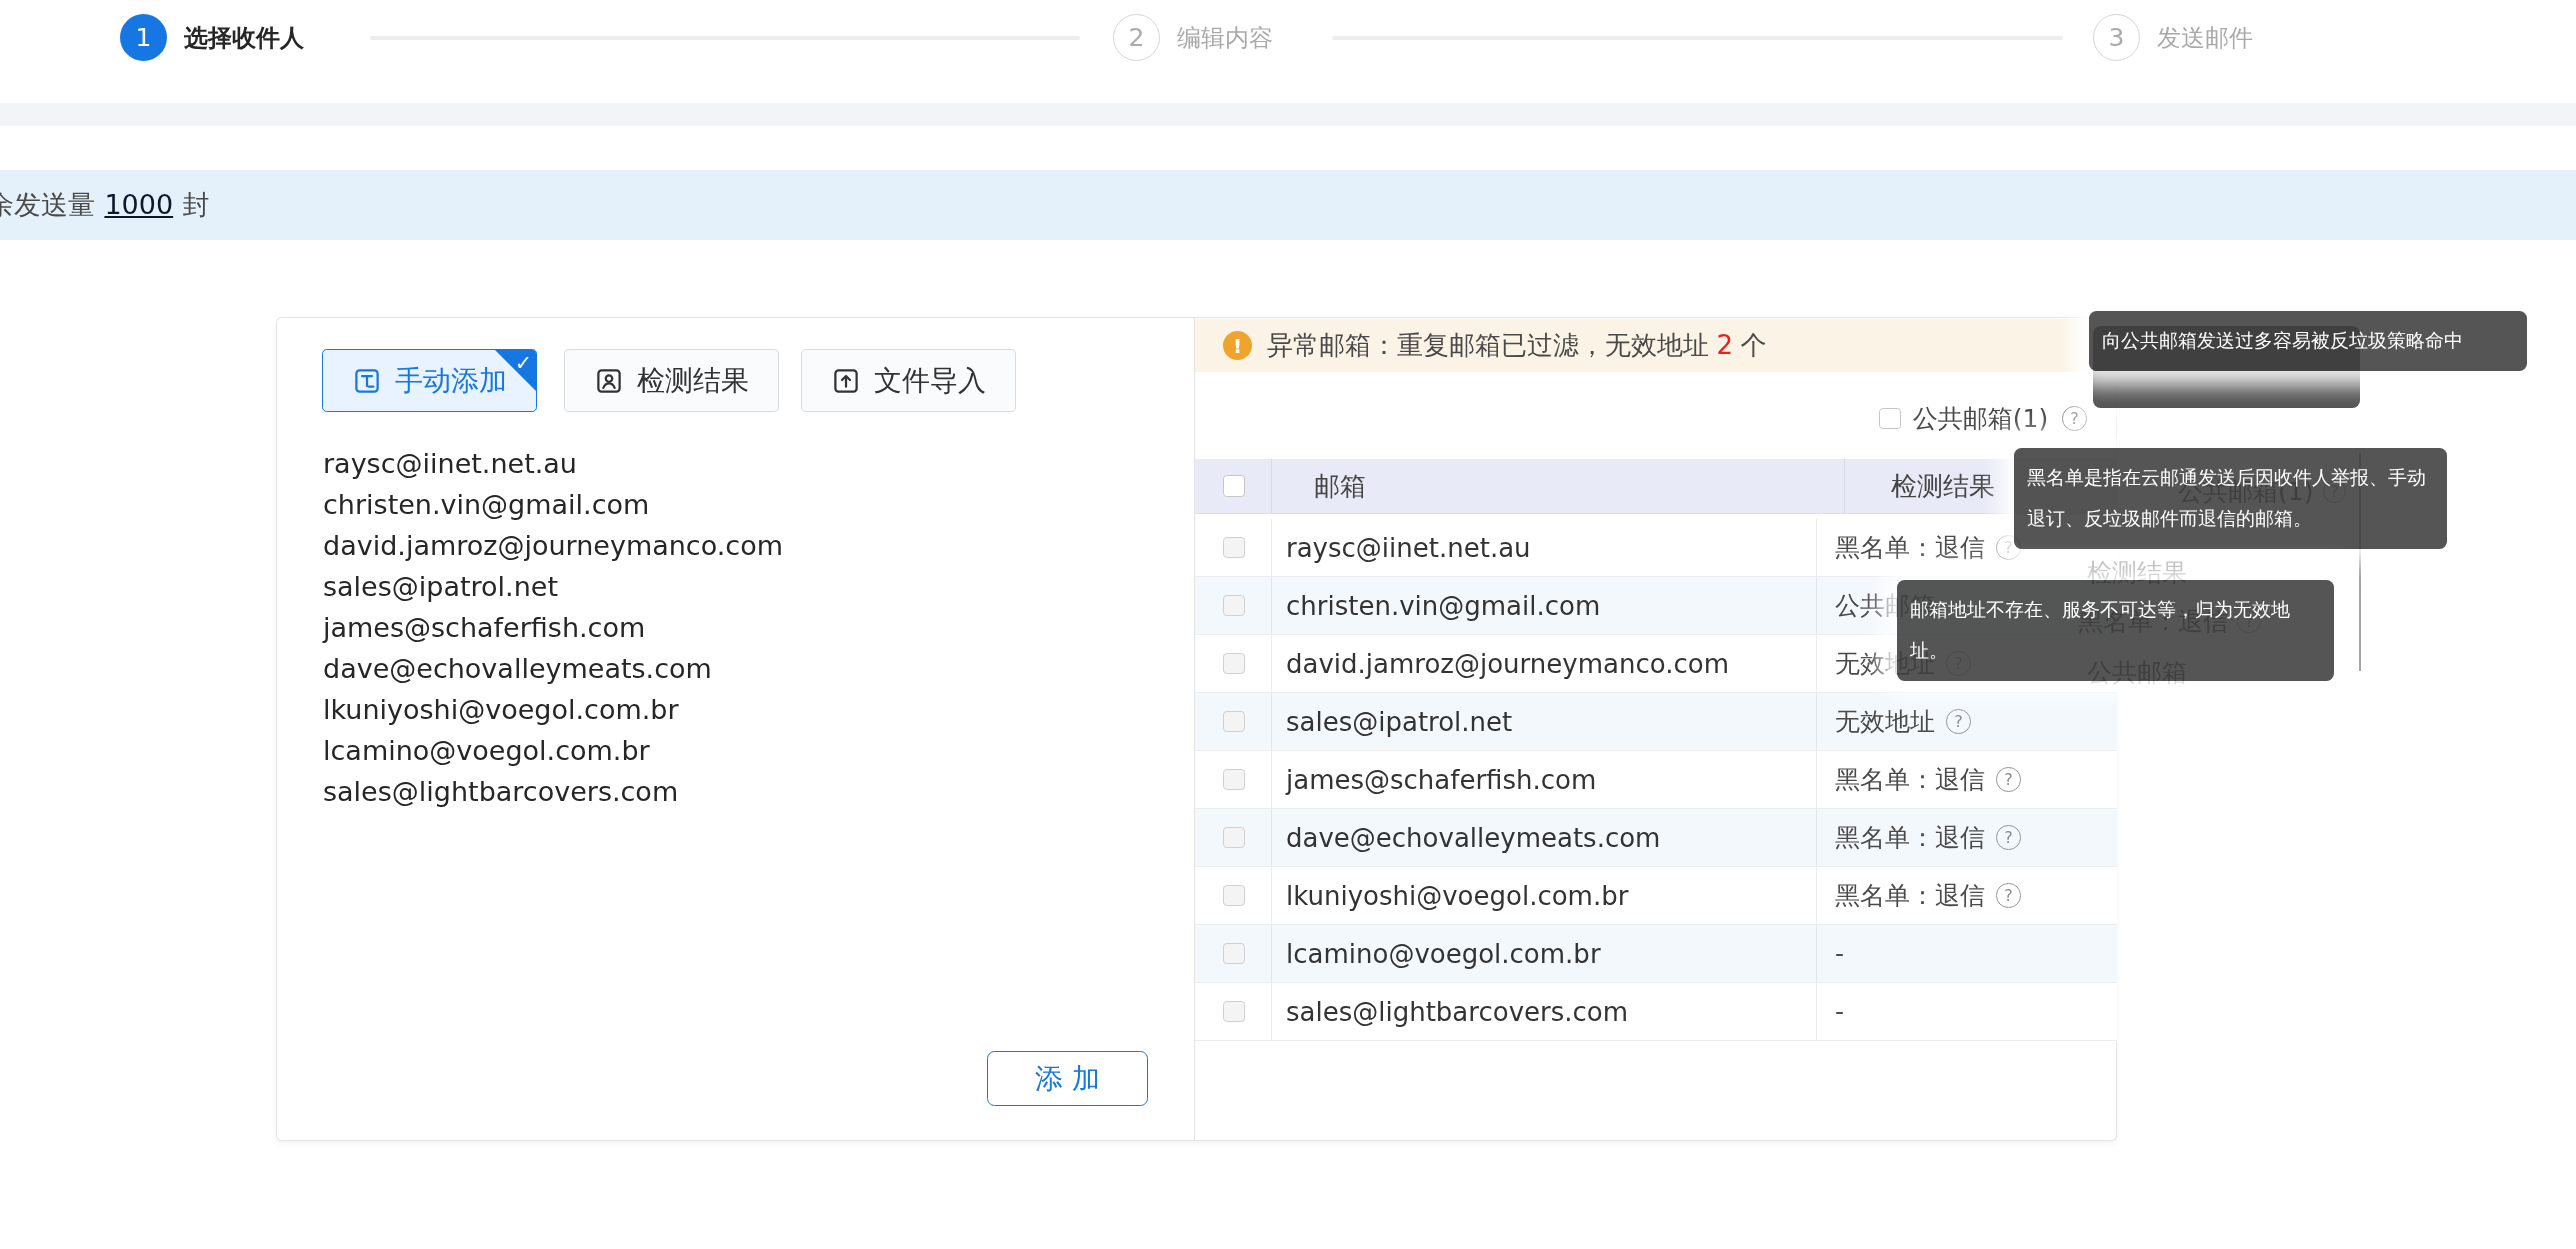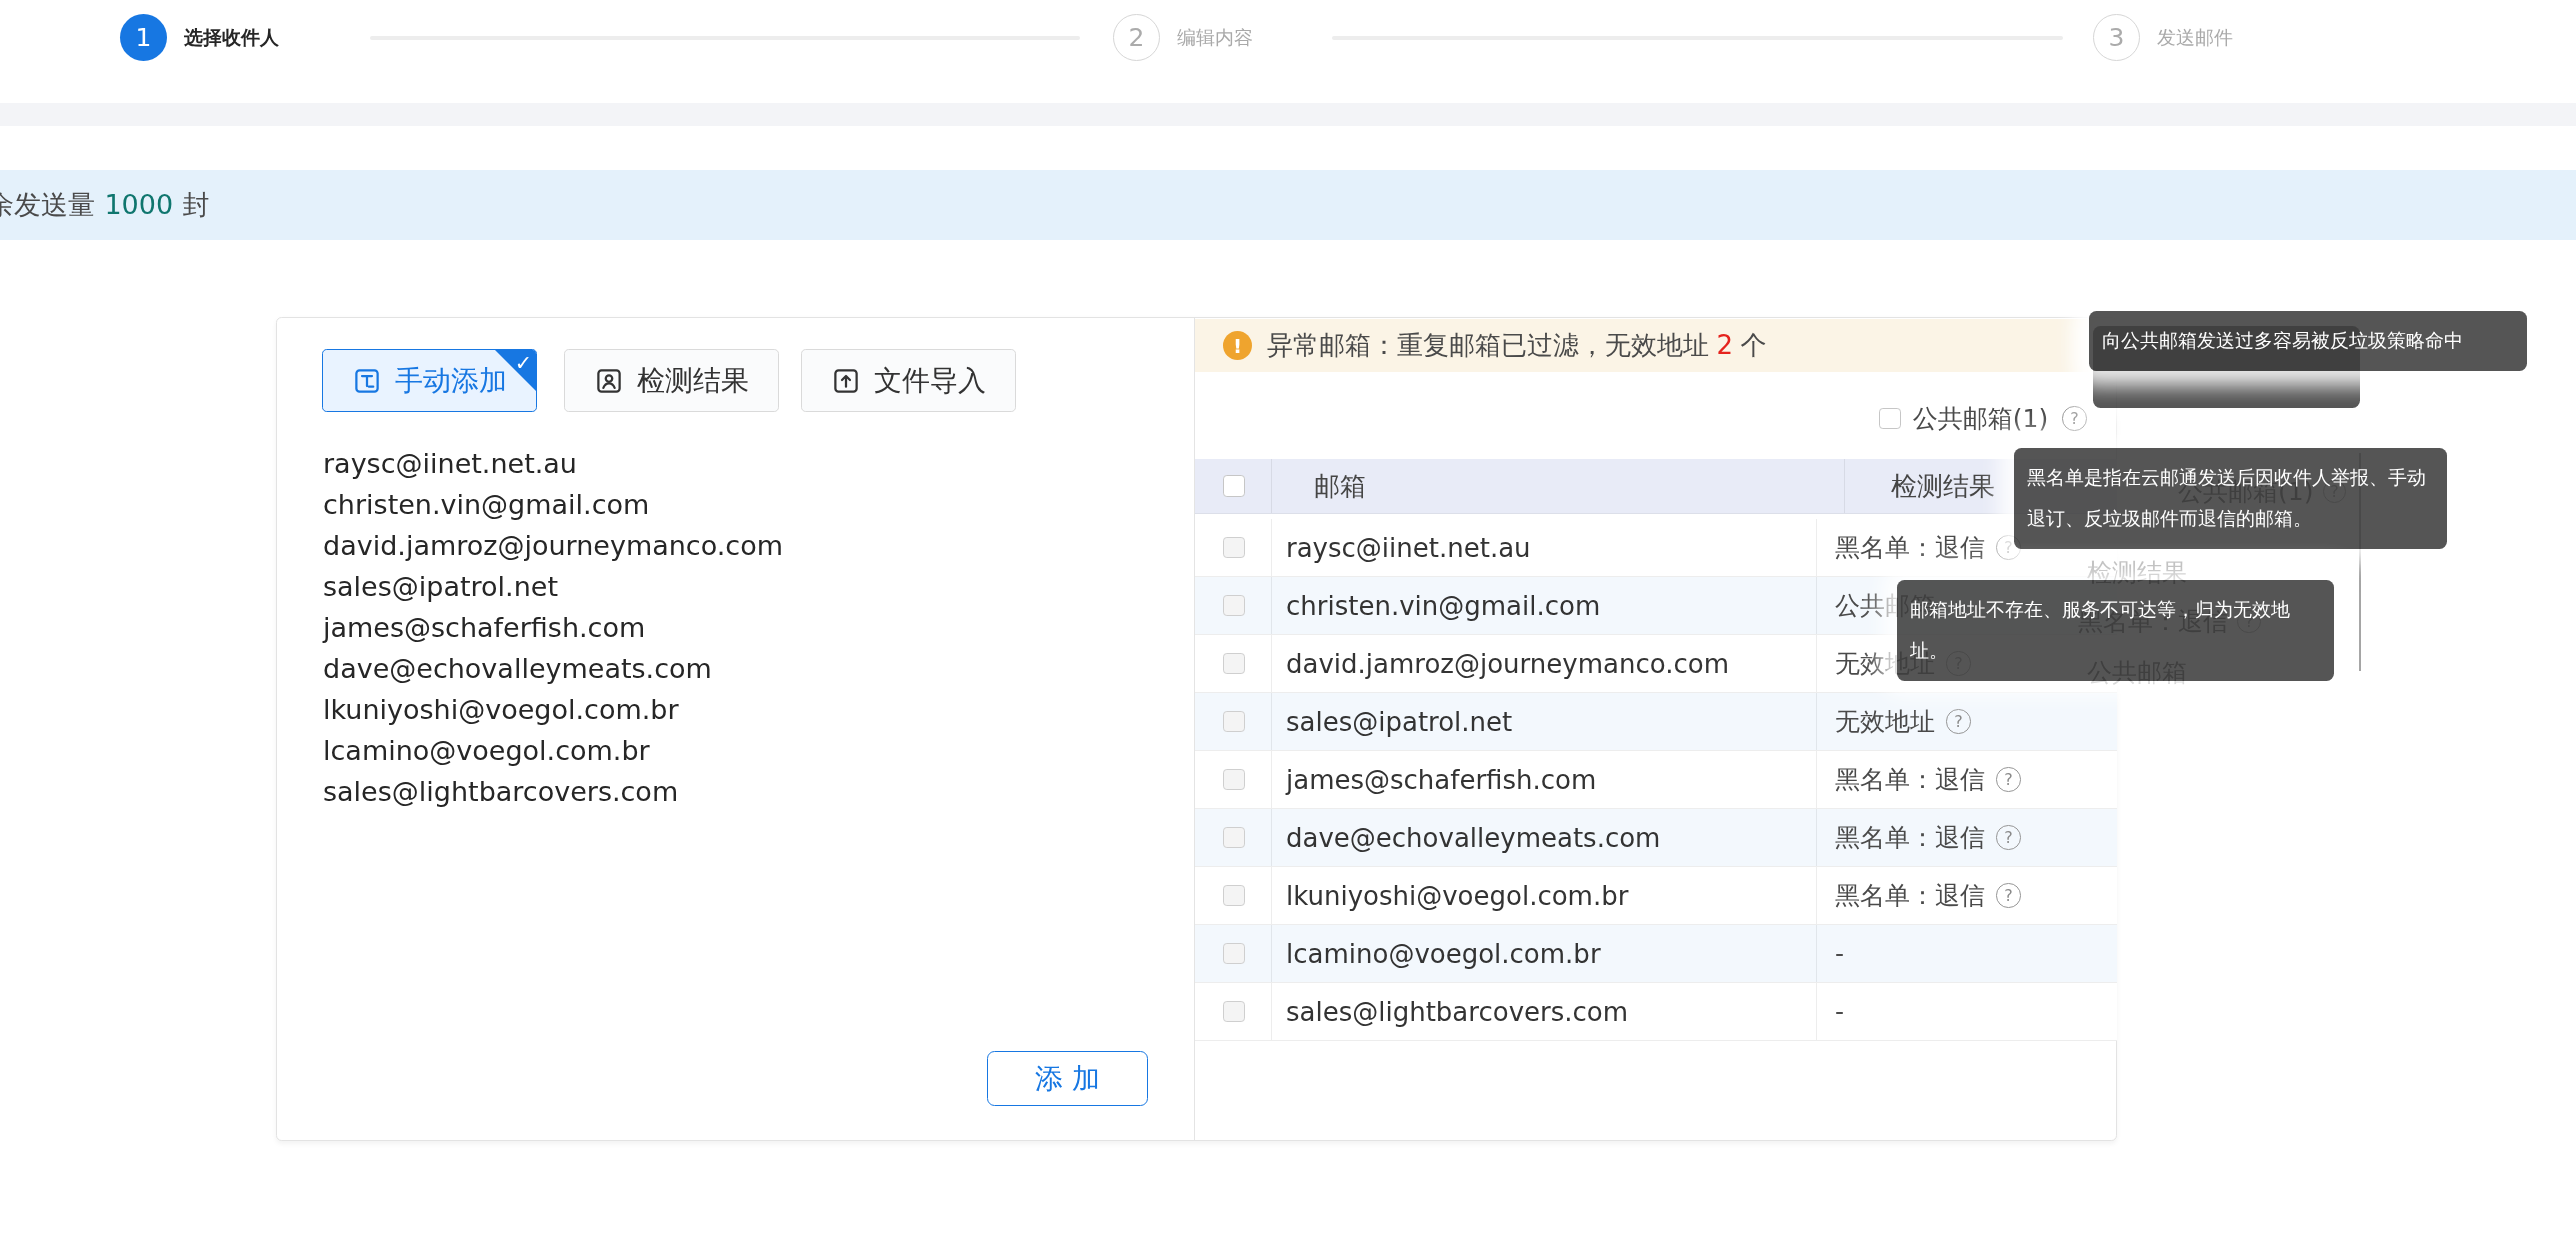--- a/index.html
+++ b/index.html
@@ -5,29 +5,29 @@
   html,body{margin:0;padding:0;background:#fff;}
   #stage{position:relative;width:2576px;height:1249px;overflow:hidden;
          font-family:"DejaVu Sans","Liberation Sans",sans-serif;color:#333;}
   .abs{position:absolute;}
   
   .step{display:flex;align-items:center;gap:17px;}
   .step-circle{width:47px;height:47px;border-radius:50%;display:flex;align-items:center;justify-content:center;
                font-size:25px;box-sizing:border-box;}
   .step-active .step-circle{background:#1777e2;color:#fff;}
   .step-inactive .step-circle{background:#fff;color:#ababab;border:1.9px solid #d6d6d6;}
-  .step-label{font-size:19px;}
+  .step-label{font-size:24px;}
   .step-active .step-label{color:#262626;font-weight:600;}
   .step-inactive .step-label{color:#a9a9a9;}
   .step-line{height:3.8px;background:#ededed;border-radius:1.9px;}
   
   .band-gray{left:0;top:103px;width:2576px;height:22.5px;background:#f3f4f7;}
   .band-blue{left:0;top:170px;width:2576px;height:70px;background:#e4f1fb;display:flex;align-items:center;}
   .quota-text{font-size:27px;color:#4a4a4a;margin-left:-13px;white-space:nowrap;}
-  .quota-num{color:#0f766e;margin:0 9.4px;}
+  .quota-num{color:#0f172a;margin:0 9.4px;text-decoration:underline;}
   
   .card{left:276px;top:317px;width:1841px;height:824px;background:#fff;border:0.9px solid #e3e3e3;
         border-radius:5.6px;box-shadow:0 2.8px 5.6px rgba(0,0,0,0.05);box-sizing:border-box;}
   .vdivider{left:1194px;top:318px;width:0.9px;height:822px;background:#e4e4e4;}
   
   .tab{position:absolute;top:349px;height:63px;width:215px;box-sizing:border-box;border-radius:4.7px;
        display:flex;align-items:center;justify-content:center;gap:13px;font-size:28px;cursor:pointer;overflow:hidden;}
   .tab-inactive{background:#fafbfc;border:0.9px solid #dadada;color:#333;}
   .tab-active{background:#e9f3ff;border:1.9px solid #1777e2;color:#1777e2;}
   .tab svg{flex:none;}

